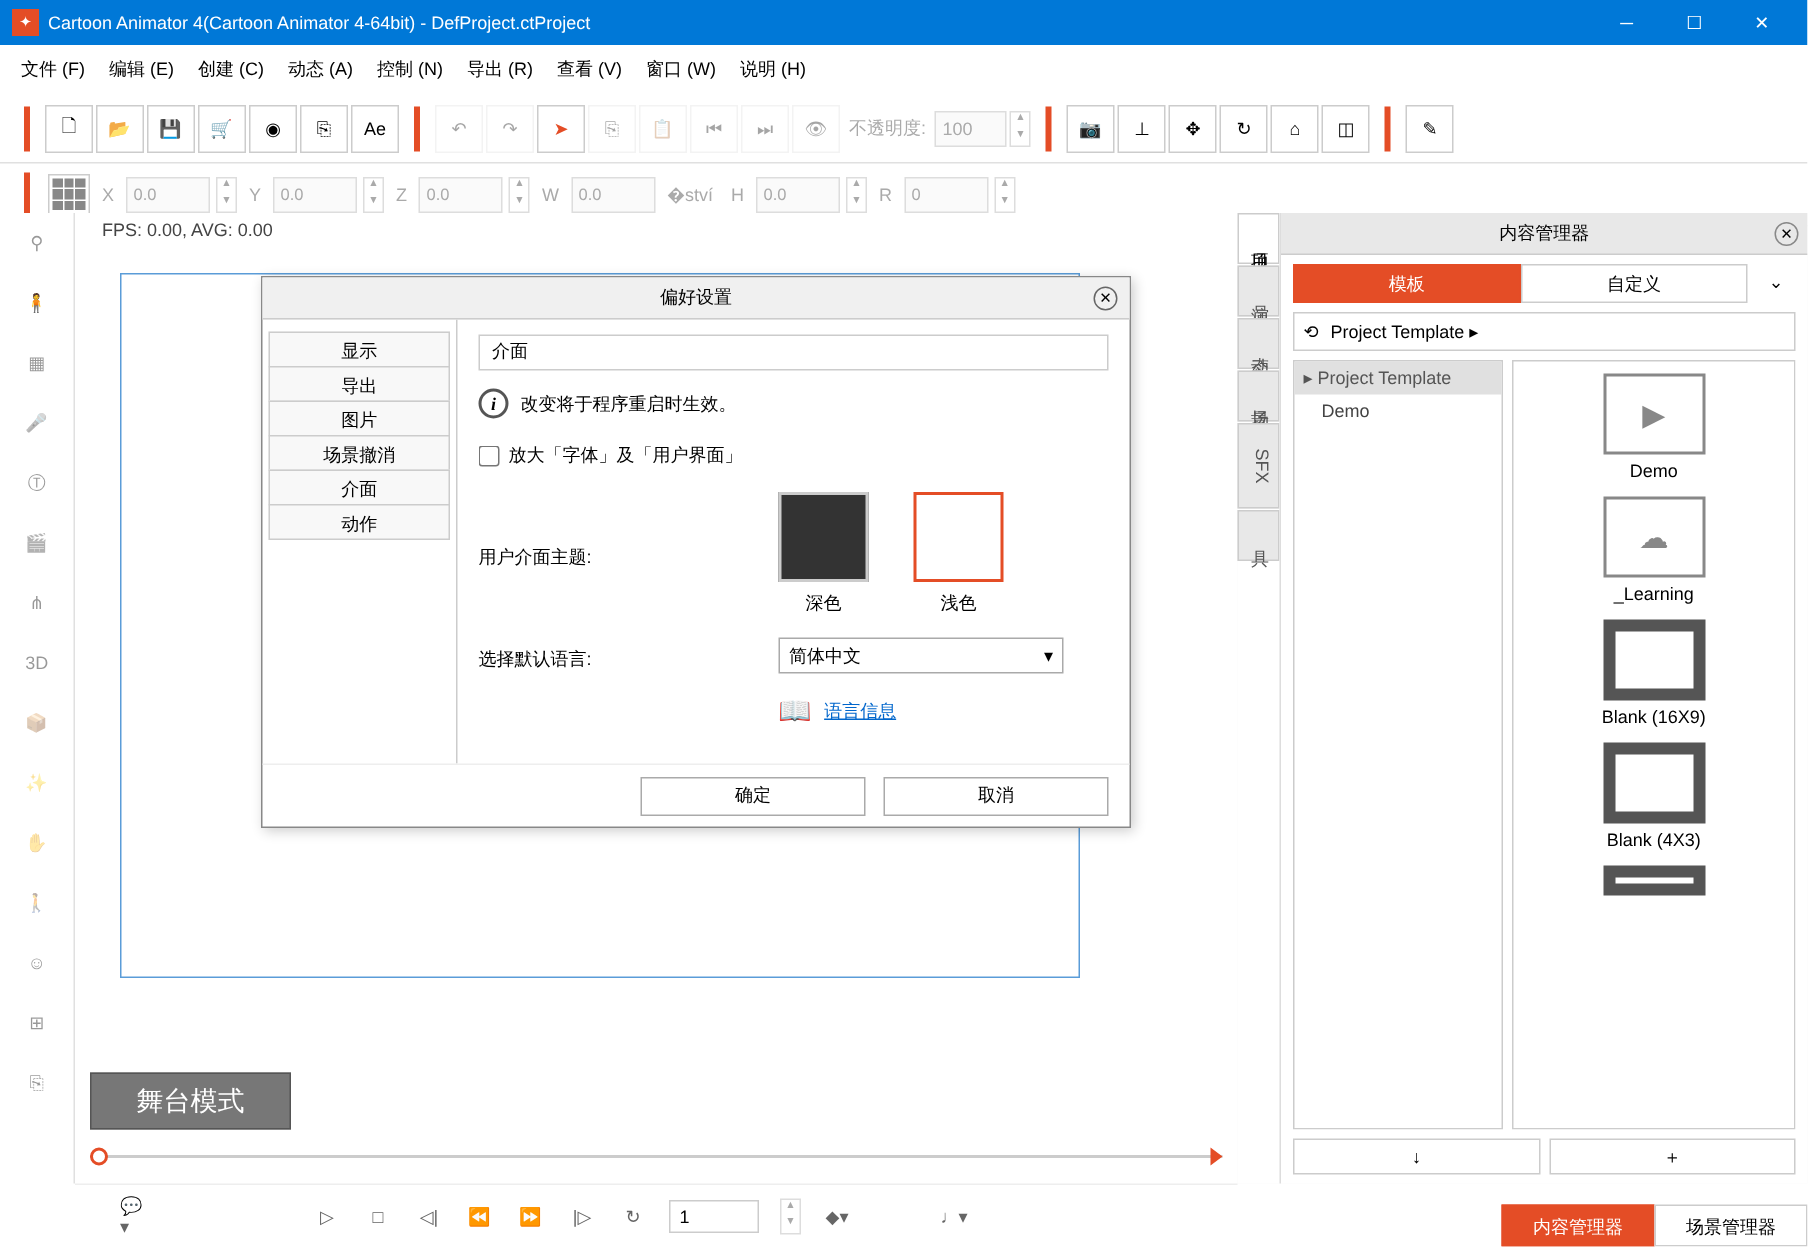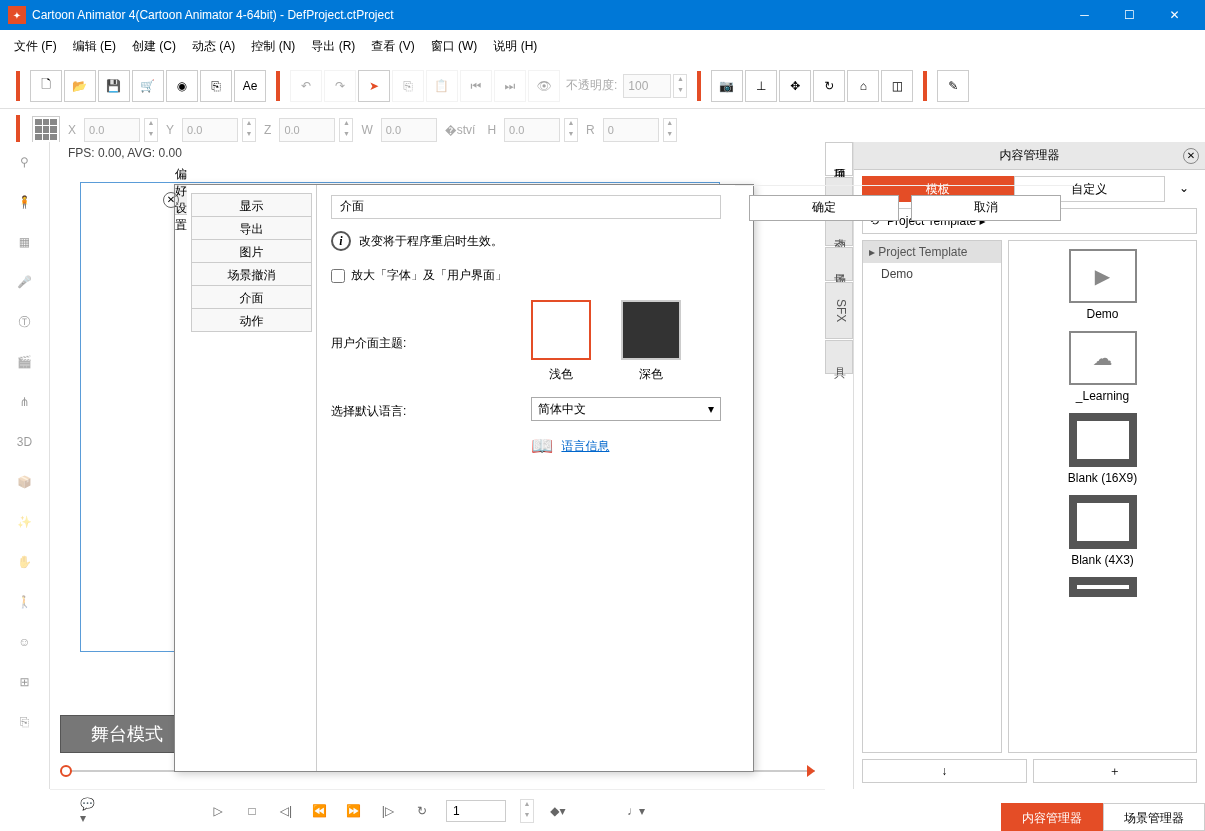--- a/index.html
+++ b/index.html
@@ -55,21 +55,21 @@
 .cm-thumb{width:68px;height:54px;border:2px solid #888;background:#fff;margin:0 auto 4px;display:flex;align-items:center;justify-content:center;color:#888;font-size:20px}
 .cm-thumb.dark{border:8px solid #555;height:54px}
 .cm-footer{display:flex;gap:6px;margin:6px 8px}
 .cm-fbtn{flex:1;height:24px;border:1px solid #ccc;display:flex;align-items:center;justify-content:center}
 .bottom-tabs{position:absolute;bottom:0;right:0;display:flex;height:28px}
 .btab{padding:0 20px;line-height:28px;border:1px solid #ccc;cursor:pointer;background:#fff}
 .btab.active{background:#e44d26;color:#fff;border-color:#e44d26}
 .playback{position:absolute;bottom:0;left:50px;right:380px;height:42px;display:flex;align-items:center;padding:0 30px;gap:14px;background:#fff;border-top:1px solid #eee}
 .pb-btn{width:20px;height:20px;display:flex;align-items:center;justify-content:center;color:#666;cursor:pointer}
 .pb-frame{width:60px;height:22px;border:1px solid #ccc;padding:2px 6px}
-.dialog{position:absolute;top:184px;left:174px;width:580px;height:588px;background:#fff;border:1px solid #888;box-shadow:2px 2px 8px rgba(0,0,0,0.2);display:flex;flex-direction:row}
+.dialog{position:absolute;top:184px;left:174px;width:580px;height:368px;background:#fff;border:1px solid #888;box-shadow:2px 2px 8px rgba(0,0,0,0.2);display:flex;flex-direction:column}
 .dlg-title{height:30px;background:#f0f0f0;display:flex;align-items:center;justify-content:center;position:relative;border-bottom:1px solid #ccc}
 .dlg-close{position:absolute;right:8px;width:16px;height:16px;border:1px solid #666;border-radius:50%;display:flex;align-items:center;justify-content:center;font-size:10px}
 .dlg-body{flex:1;display:flex}
 .dlg-cats{width:130px;border-right:1px solid #ccc}
 .dlg-cat{height:24px;line-height:24px;text-align:center;border:1px solid #ccc;margin:-1px 4px 0;cursor:pointer;background:#f8f8f8}
 .dlg-cat:first-child{margin-top:8px}
 .dlg-content{flex:1;padding:10px 14px}
 .dlg-crumb{height:24px;border:1px solid #ccc;padding:2px 8px;margin-bottom:12px}
 .dlg-info{display:flex;align-items:center;gap:8px;margin-bottom:16px}
 .info-icon{width:20px;height:20px;border:2px solid #555;border-radius:50%;display:flex;align-items:center;justify-content:center;font-family:serif;font-style:italic;font-weight:bold}
@@ -327,26 +327,26 @@
         <span>改变将于程序重启时生效。</span>
       </div>
       <div class="dlg-check">
         <input type="checkbox" style="">
         <span>放大「字体」及「用户界面」</span>
       </div>
       <div class="dlg-row">
         <div class="dlg-row-label">用户介面主题:</div>
         <div class="theme-opts">
           <div class="theme-opt">
+              <div class="theme-sw dark"></div>
+              <div>深色</div>
+            </div>
+          <div class="theme-opt">
               <div class="theme-sw sel"></div>
               <div>浅色</div>
-            </div>
-          <div class="theme-opt">
-              <div class="theme-sw dark"></div>
-              <div>深色</div>
             </div>
         </div>
       </div>
       <div class="dlg-row">
         <div class="dlg-row-label">选择默认语言:</div>
         <div class="dlg-select">
           <span>简体中文</span>
           <span>▾</span>
         </div>
       </div>

